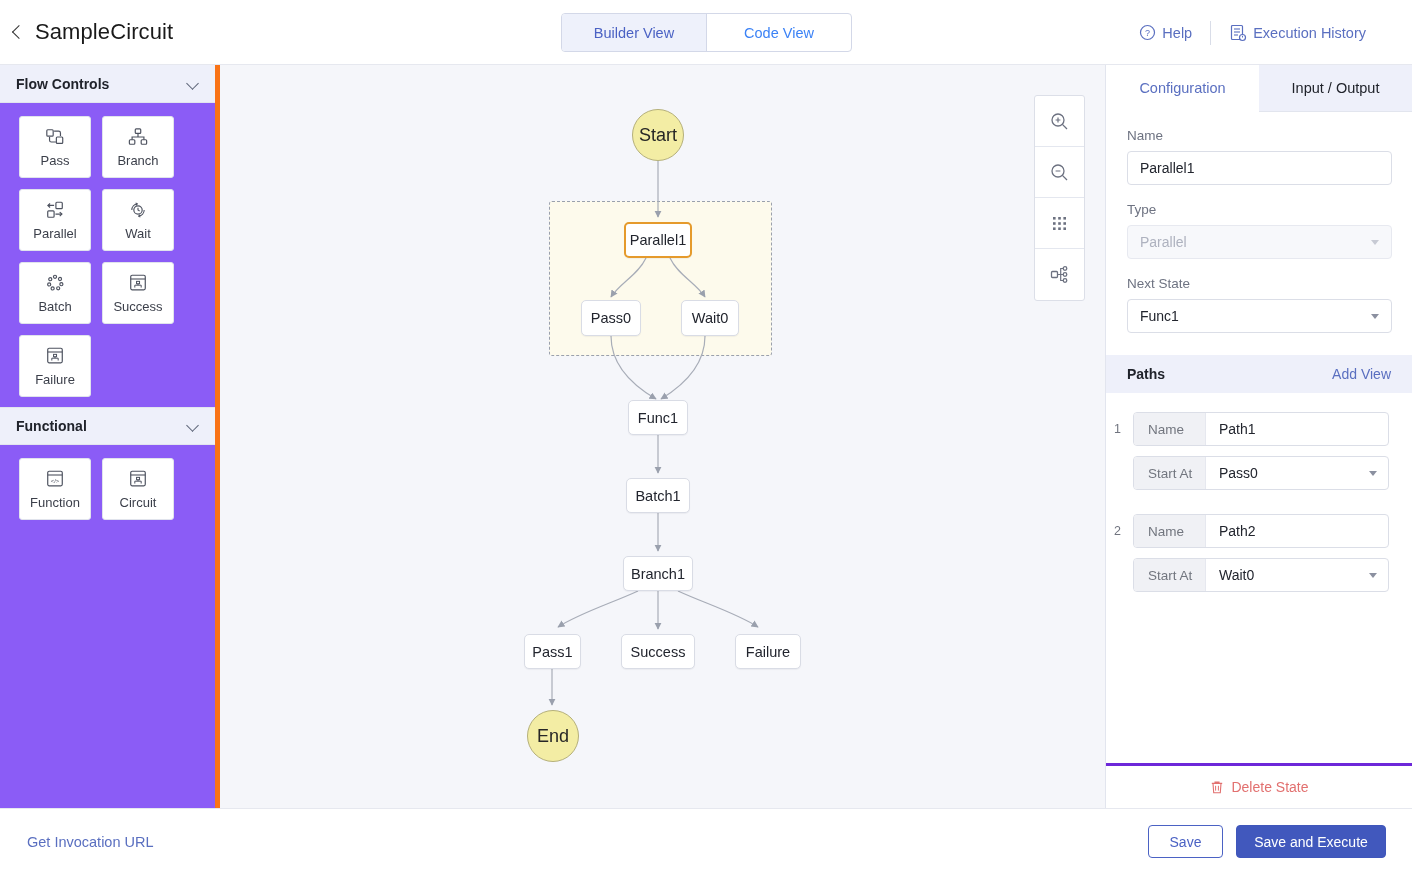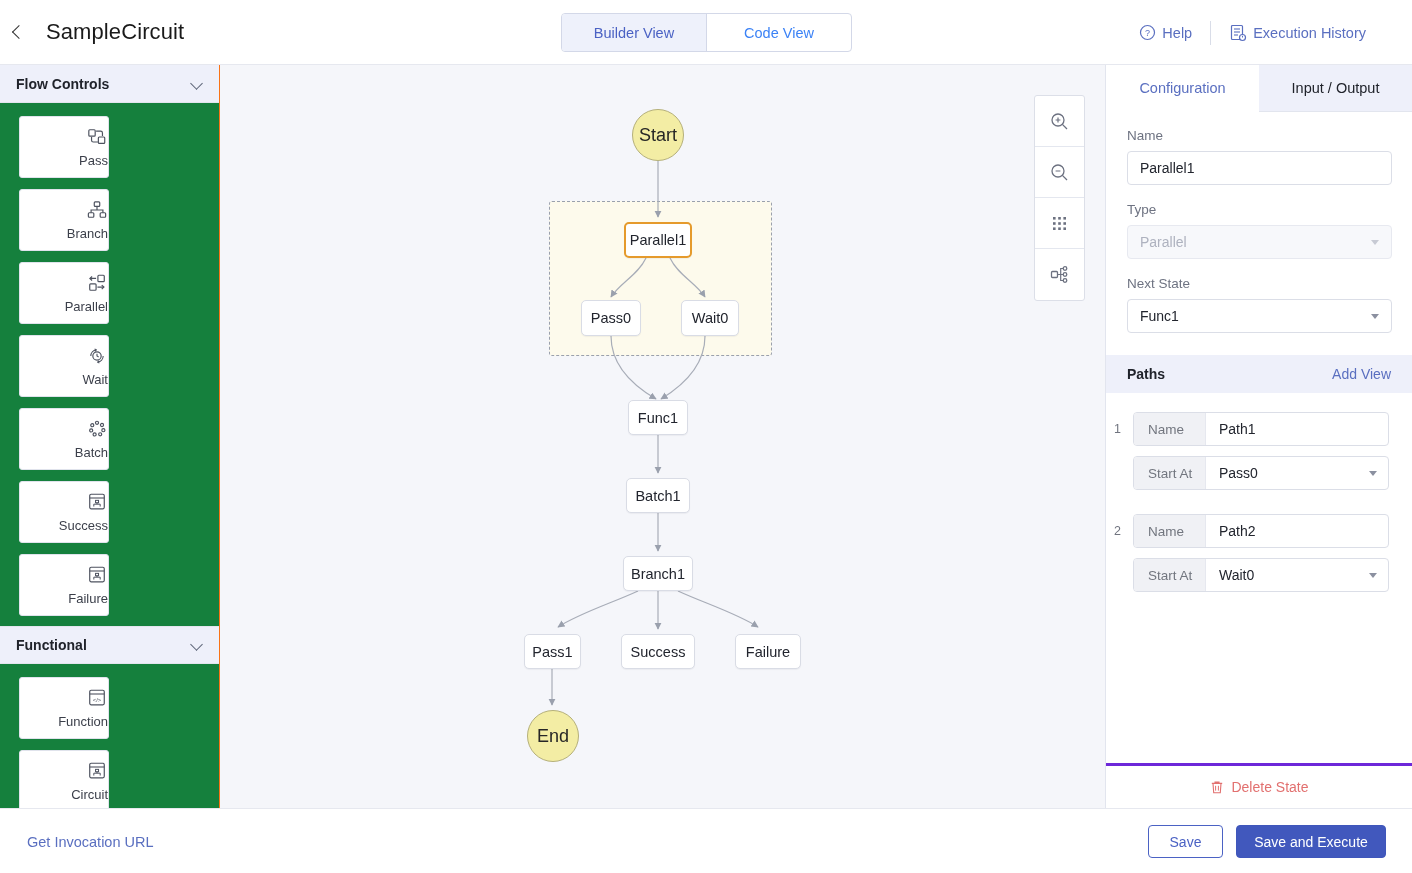--- a/index.html
+++ b/index.html
@@ -12,21 +12,21 @@
   }
 
   
   .topbar {
     position: absolute; left: 0; top: 0; width: 1412px; height: 65px;
     background: #ffffff;
     border-bottom: 1px solid #e6e8ef;
     display: flex; align-items: center;
   }
   .crumb {
-    display: flex; align-items: center; gap: 22px;
+    display: flex; align-items: center; gap: 11px;
     margin-left: 10px; cursor: pointer;
   }
   .back-chev {
     width: 14px; height: 14px; position: relative; flex: 0 0 auto;
   }
   .back-chev::before {
     content: ""; position: absolute; left: 4px; top: 2px;
     width: 9px; height: 9px;
     border-left: 1.6px solid #333; border-bottom: 1.6px solid #333;
     transform: rotate(45deg);
@@ -58,21 +58,21 @@
   .top-link {
     display: flex; align-items: center; gap: 6px;
     color: #5a6fc0; font-size: 14.5px; cursor: pointer;
     padding: 0 18px;
   }
   .vsep { width: 1px; height: 24px; background: #d9dde8; }
 
   
   .sidebar {
     position: absolute; left: 0; top: 65px; width: 220px; height: 743px;
-    background: #15803d; border-right: 1px solid #f97316;
+    background: #8b5cf6; border-right: 5px solid #f97316;
     overflow: hidden;
   }
   .sec-head {
     height: 38px; background: #eef0fa;
     display: flex; align-items: center; justify-content: space-between;
     padding: 0 16px; cursor: pointer;
     border-bottom: 1px solid #e2e5ee;
   }
   .sec-head span.t { font-size: 14px; font-weight: 700; color: #20232b; }
   .chev-dn {
@@ -81,23 +81,23 @@
   .chev-dn::before {
     content: ""; position: absolute; left: 1px; top: 1px;
     width: 8px; height: 8px;
     border-right: 1.4px solid #5a6275; border-bottom: 1.4px solid #5a6275;
     transform: rotate(45deg);
   }
   .grid-tools {
     display: flex; flex-wrap: wrap; gap: 11px; padding: 13px 19px 10px 19px;
   }
   .tool {
-    width: 90px; height: 62px;
+    width: 72px; height: 62px;
     border: 1px solid #e0e3ec; border-radius: 3px; background: #fff;
-    display: flex; flex-direction: column; align-items: flex-end; justify-content: center;
+    display: flex; flex-direction: column; align-items: center; justify-content: center;
     gap: 6px; cursor: pointer;
   }
   .tool .ic { width: 22px; height: 20px; display: block; }
   .tool .lbl { font-size: 13px; color: #3b3f4a; }
 
   
   .canvas {
     position: absolute; left: 220px; top: 65px;
     width: 885px; height: 743px;
     background: #f5f6fa;

